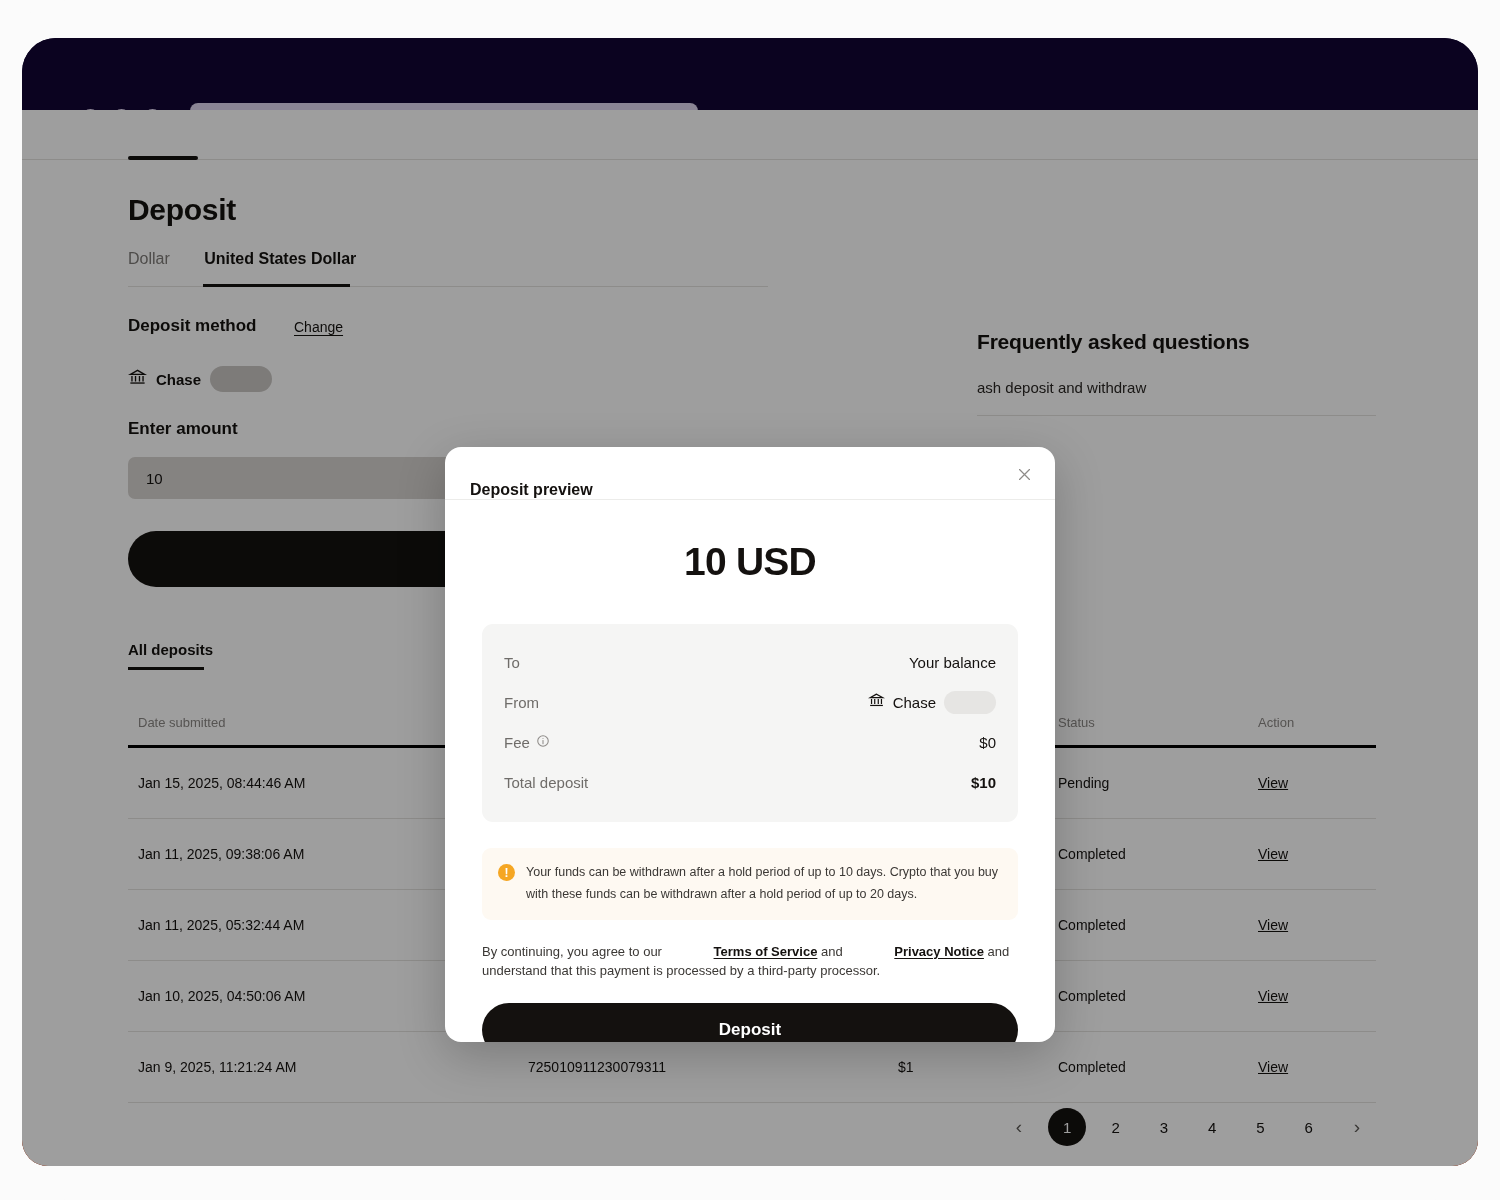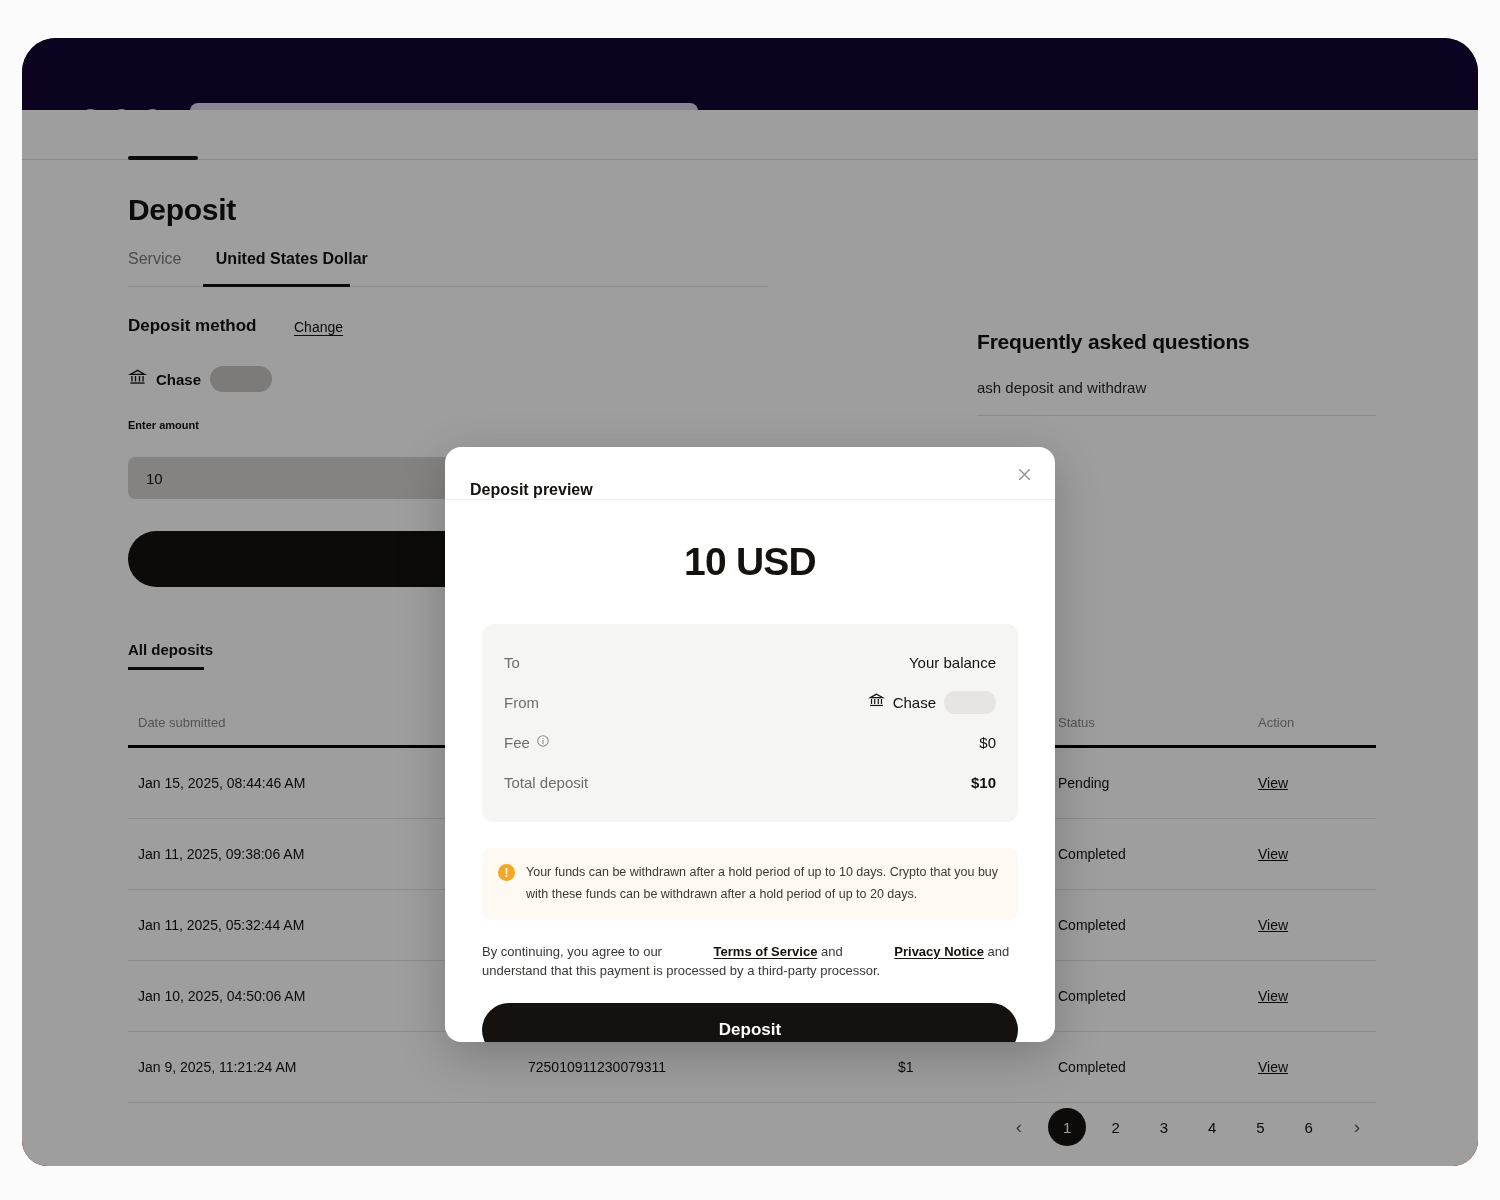--- a/index.html
+++ b/index.html
@@ -106,21 +106,21 @@
     text-decoration: underline; text-underline-offset: 3px;
   }
 
   #method-row { left: 128px; top: 328px; display: flex; align-items: center; gap: 9px; }
   #method-name { font-size: 15px; font-weight: 700; color: #14110f; }
   #method-redacted {
     width: 62px; height: 26px; border-radius: 13px; background: #c9c6c3;
   }
 
   #enter-amount-label {
-    left: 128px; top: 381px; font-size: 11px; font-weight: 700; color: #14110f;
+    left: 128px; top: 381px; font-size: 17px; font-weight: 700; color: #14110f;
   }
   #amount-input {
     left: 128px; top: 419px; width: 700px; height: 42px;
     background: #d6d3d0; border: none; border-radius: 7px;
     padding: 0 18px; font-size: 15px; color: #14110f;
     font-family: "Liberation Sans", sans-serif;
   }
   #preview-button {
     left: 128px; top: 493px; width: 700px; height: 56px;
     background: #14110f; color: #ffffff; border: none; border-radius: 28px;
@@ -286,21 +286,21 @@
       <div id="page-content">
         <div id="page-inner">
 
           <div class="abs" id="nav-divider"></div>
           <div class="abs" id="nav-tab-underline"></div>
 
           <div class="abs" id="page-title">Deposit</div>
 
           <div class="abs" id="tabs-rule"></div>
           <div class="abs" id="currency-tabs">
-            <span class="tab" id="tab-crypto">Service</span>
+            <span class="tab" id="tab-crypto">Dollar</span>
             <span class="tab active" id="tab-usd">United States Dollar</span>
           </div>
           <div class="abs" id="tab-active-underline"></div>
 
           <div class="abs" id="deposit-method-label">Deposit method</div>
           <a class="abs" id="change-link" href="#">Change</a>
 
           <div class="abs" id="method-row">
             <span>
               <svg width="19" height="19" viewBox="0 0 24 24" fill="none" stroke="#14110f" stroke-width="1.7">

